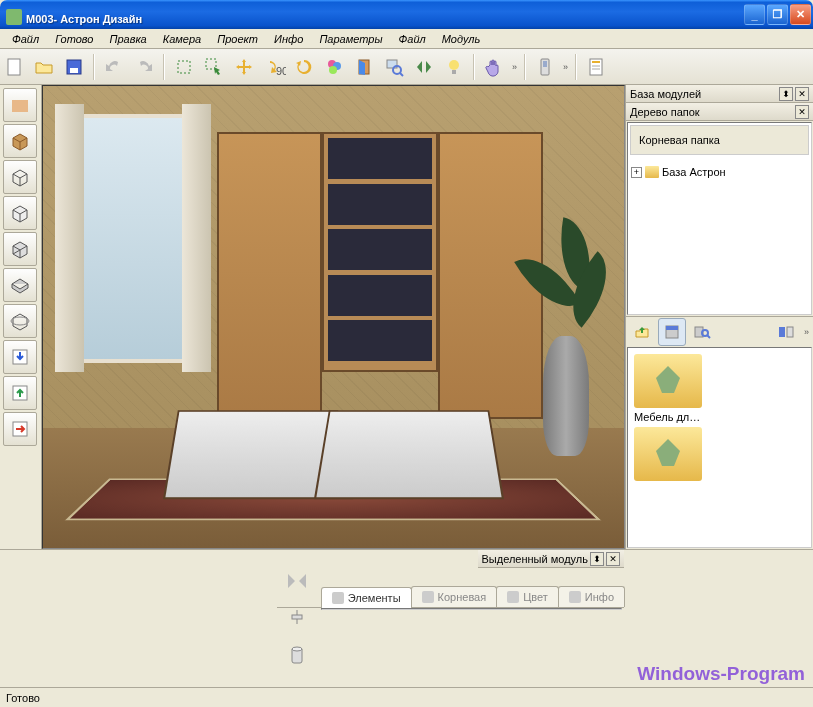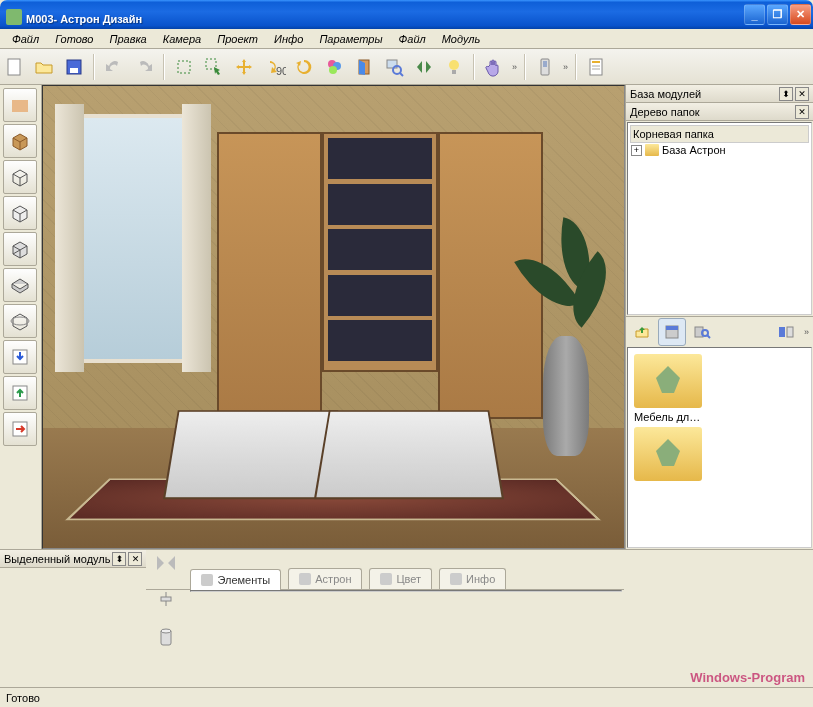--- a/index.html
+++ b/index.html
@@ -44,44 +44,44 @@
 .plant span { position:absolute; width:40%; height:50%; background:#2a4a2a; border-radius: 0 100% 0 100%; }
 .plant span:nth-child(1){ left:10%; top:30%; transform:rotate(-30deg); }
 .plant span:nth-child(2){ left:40%; top:10%; transform:rotate(10deg); }
 .plant span:nth-child(3){ left:55%; top:35%; transform:rotate(40deg); }
 
 .rightpanel { width: 188px; border-left: 1px solid #aca899; display: flex; flex-direction: column; background: #ece9d8; }
 .panelhdr { height: 18px; background: linear-gradient(to bottom, #f2efe4, #dedacb); border-bottom: 1px solid #aca899; display: flex; align-items: center; padding: 0 4px; }
 .panelhdr span { flex: 1; }
 .panelhdr .pbtn { width: 14px; height: 14px; border: 1px solid #888; background:#ece9d8; margin-left: 2px; font-size: 9px; text-align:center; line-height:12px; }
 .tree { flex: 1; background: white; border: 1px inset #ccc; margin: 1px; padding: 2px; }
-.treehdr { background: #ece9d8; padding: 2px; border: 1px solid #ccc; margin-bottom: 0; }
+.treehdr { background: #ece9d8; padding: 8px; border: 1px solid #ccc; margin-bottom: 10px; }
 .treenode { display: flex; align-items: center; gap: 3px; padding: 1px; }
 .treenode .exp { width:11px; height:11px; border:1px solid #888; text-align:center; line-height:9px; font-size:9px; }
 .fld { width:14px; height:12px; background: linear-gradient(to bottom, #fce89a, #e6b84a); border-radius: 1px; }
 
 .browsertools { height: 30px; border-top: 1px solid #aca899; display: flex; align-items: center; padding: 0 2px; gap: 2px; }
 .browser { flex: 1; background: white; border: 1px inset #ccc; margin: 1px; padding: 6px; display: flex; flex-direction: column; gap: 4px; overflow:hidden; }
 .thumb { width: 68px; }
 .thumb .img { width: 68px; height: 54px; background: linear-gradient(to bottom, #fce89a, #e6b84a); border-radius: 3px; display:flex; align-items:center; justify-content:center; }
 .leaf { width: 30px; height: 30px; background: #8aae7a; clip-path: polygon(50% 0, 90% 40%, 70% 90%, 30% 90%, 10% 40%); }
 .thumb .lbl { text-align: left; padding-top: 3px; white-space: nowrap; overflow: hidden; text-overflow: ellipsis; }
 
 .bottom { height: 138px; border-top: 1px solid #aca899; display: flex; }
-.bottom .left { width: 624px; display:flex; flex-direction:row; }
-.tabs { height: 40px; display: flex; align-items: flex-end; padding-left: 44px; gap: 8px; background: #ece9d8; border-bottom: 1px solid #aca899; }
+.bottom .left { width: 624px; display:flex; flex-direction:column;align-items:flex-end; }
+.tabs { height: 40px; display: flex; align-items: flex-end; padding-left: 44px; gap: 0; background: #ece9d8; border-bottom: 1px solid #aca899; }
 .tab { padding: 4px 10px; border: 1px solid #aca899; border-bottom: none; background: #f4f2e8; border-radius: 3px 3px 0 0; margin-right: -1px; display:flex; align-items:center; gap:4px; color:#888; }
 .tab.active { background: white; color:#333; position:relative; top:1px; }
 .tabicon { width:12px; height:12px; background:#ccc; border-radius:2px; }
 .sidectrl { position:absolute; width:40px; padding:4px; display:flex; flex-direction:column; gap:18px; align-items:center; }
 .propbody { flex:1; background:white; border:1px inset #ccc; margin: 0 2px 2px 44px; position:relative; }
 .bottom-inner { position: relative; flex:1; }
 
 .status { height: 20px; background: #ece9d8; border-top: 1px solid #aca899; display:flex; align-items:center; padding: 0 6px; }
-.watermark { position:absolute; right:8px; bottom:22px; font-size:13px; font-weight:bold; color:#be185d; opacity:.7; }
+.watermark { position:absolute; right:8px; bottom:22px; font-size:19px; font-weight:bold; color:#6d28d9; opacity:.7; }
 
 svg { display:block; }
 </style>
 </head>
 <body>
 
 <div class="titlebar">
   <div class="icon"></div>
   <div class="title">М003- Астрон Дизайн</div>
   <div class="winbtn min">_</div>
@@ -382,21 +382,21 @@
             <ellipse cx="9" cy="5" rx="5" ry="2" fill="#eee" stroke="#888"></ellipse>
           </svg>
       </div>
       <div class="tabs">
         <div class="tab active">
             <div class="tabicon"></div>
             <span>Элементы</span>
           </div>
         <div class="tab">
             <div class="tabicon"></div>
-            <span>Астрон</span>
+            <span>Корневая</span>
           </div>
         <div class="tab">
             <div class="tabicon"></div>
             <span>Цвет</span>
           </div>
         <div class="tab">
             <div class="tabicon"></div>
             <span>Инфо</span>
           </div>
       </div>

